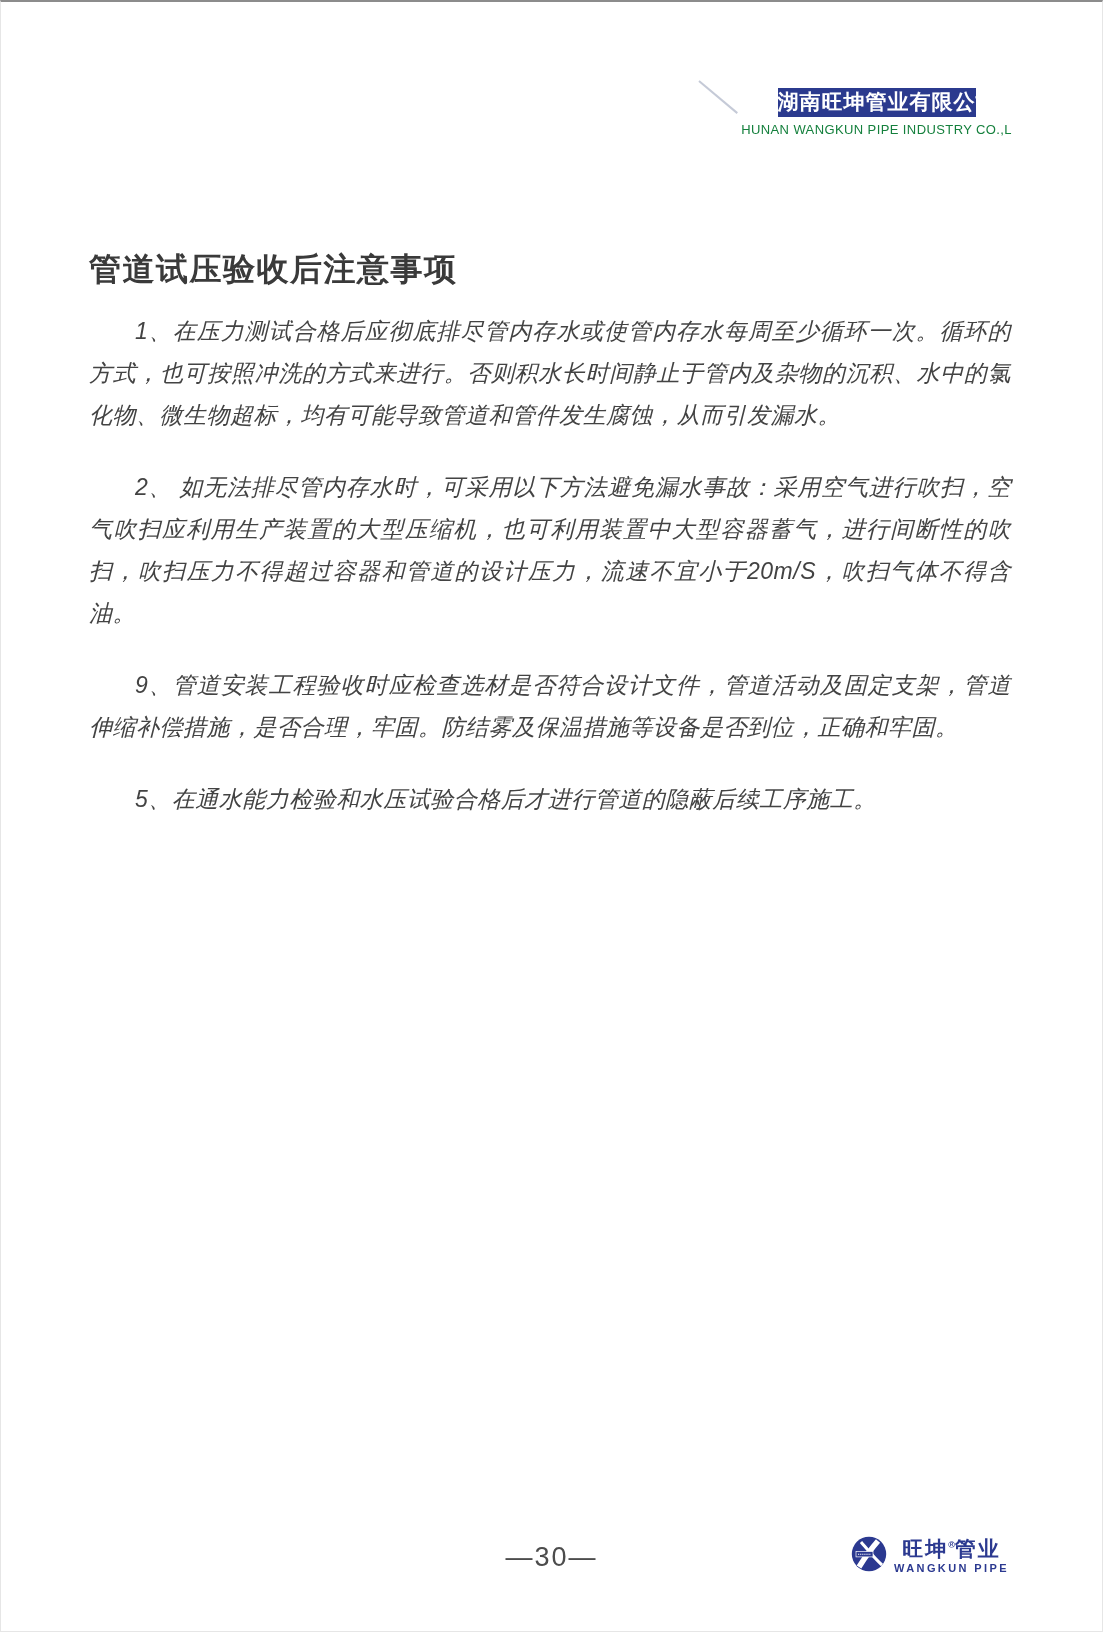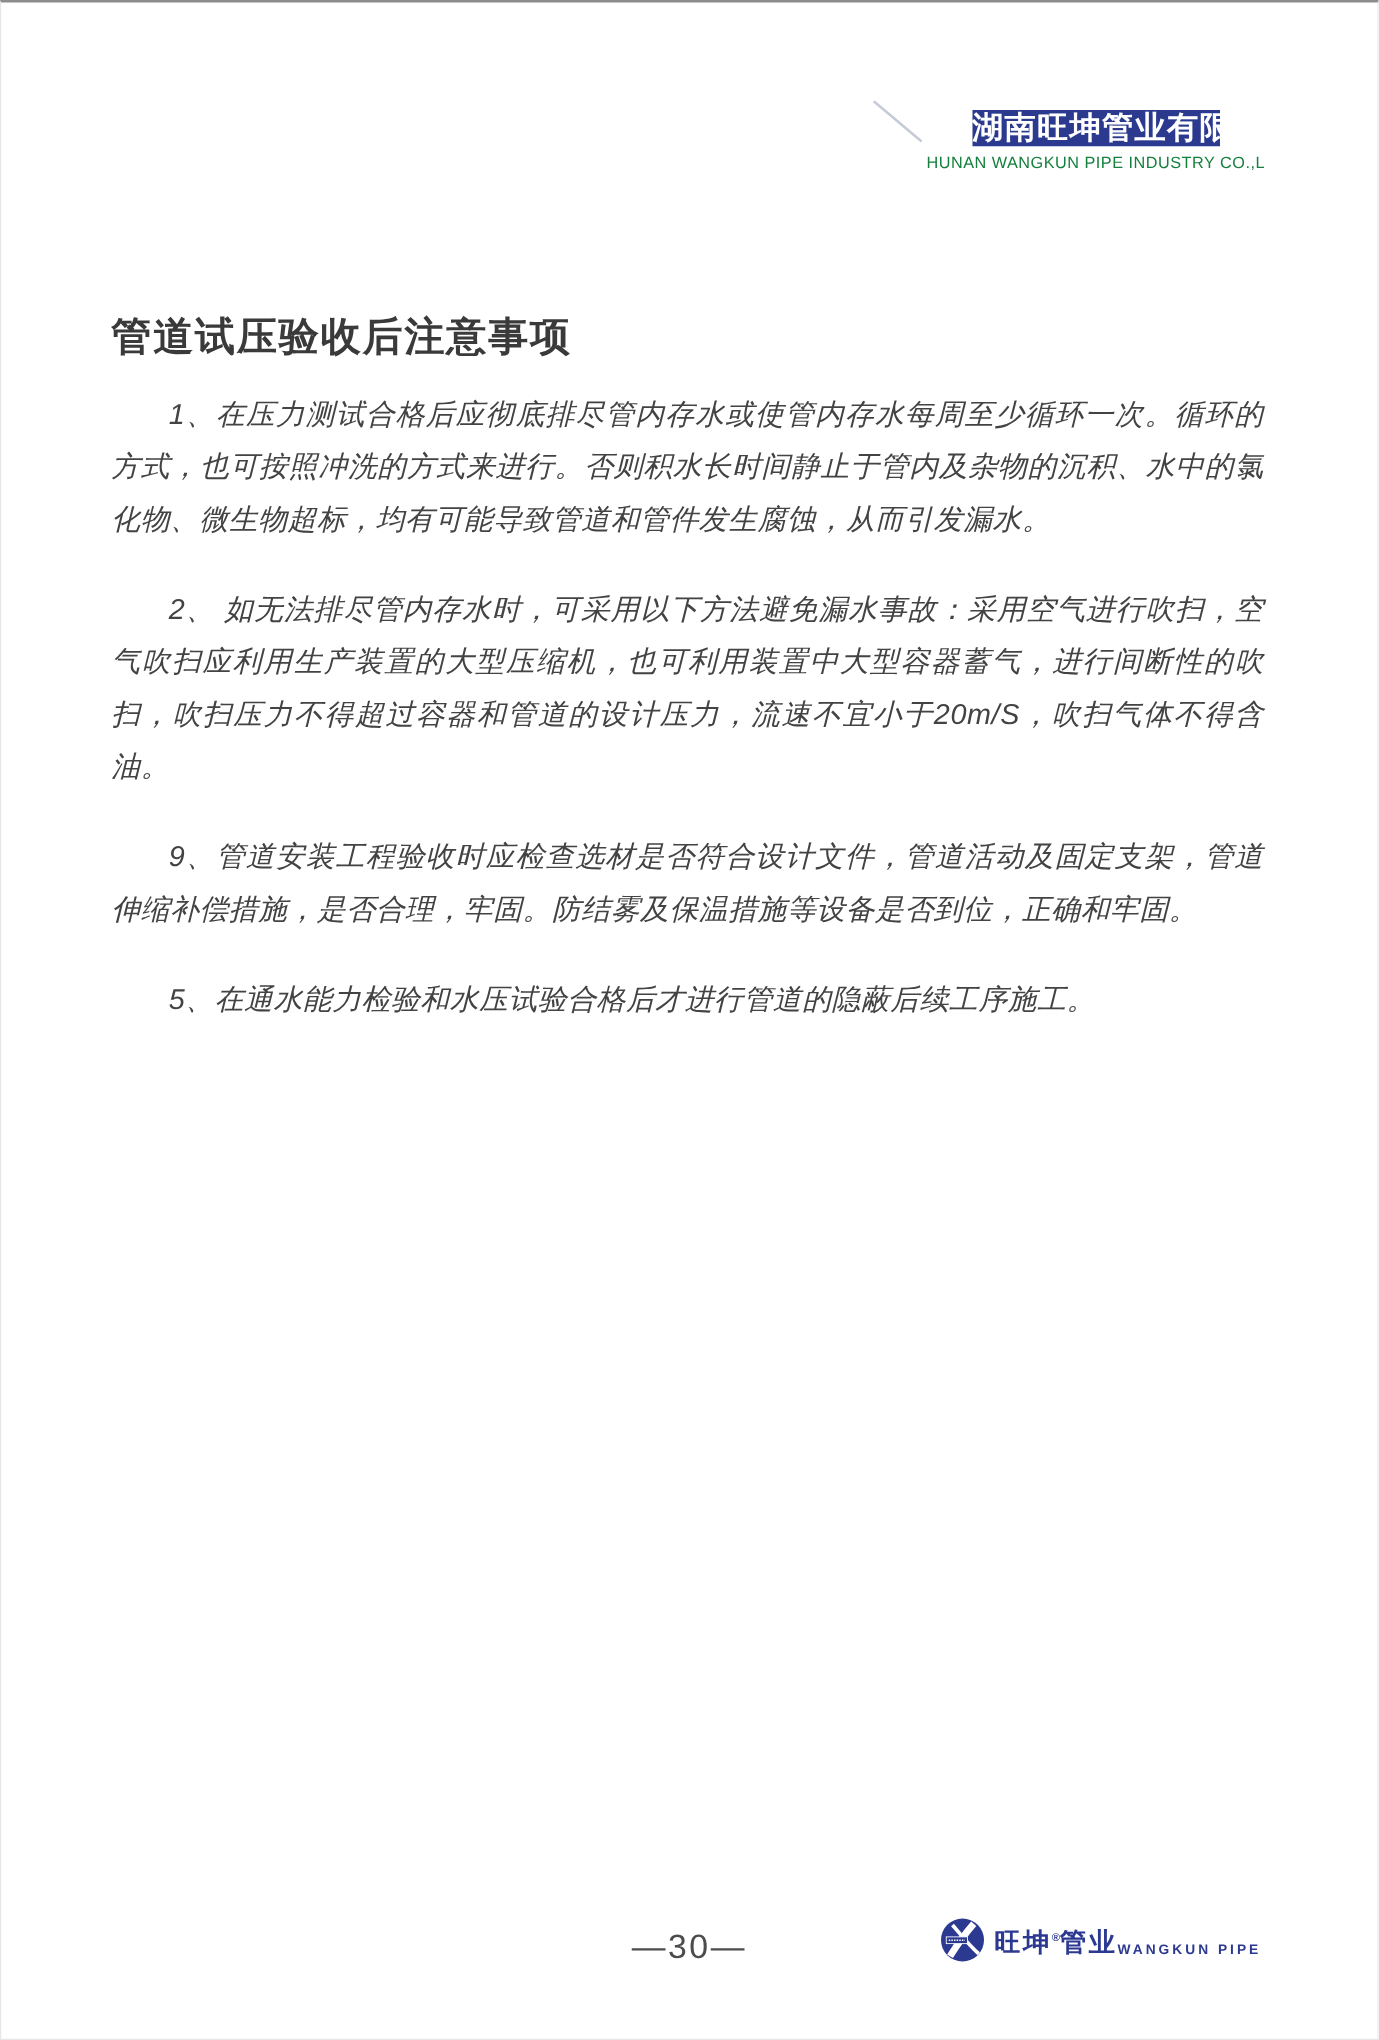--- a/index.html
+++ b/index.html
@@ -40,21 +40,21 @@
     flex-direction: column;
     align-items: center;
   }
   .brand-badge {
     width: 198px;
     box-sizing: border-box;
     background: #2b3a8e;
     color: #ffffff;
     font-family: "Liberation Serif", "DejaVu Serif", serif;
     font-weight: bold;
-    font-size: 25px;
+    font-size: 21px;
     line-height: 29px;
     height: 29px;
     text-align: center;
     letter-spacing: 1px;
     white-space: nowrap;
   }
   .brand-en {
     margin-top: 5px;
     font-size: 13px;
     color: #15803d;
@@ -103,21 +103,21 @@
   }
   .logo {
     position: absolute;
     right: 93px;
     top: 1532px;
     display: flex;
     align-items: center;
     gap: 7px;
   }
   .emblem { display: block; }
-  .logo-text { display: flex; align-items: flex-end; }
+  .logo-text { display: flex; flex-direction: column; align-items: center; }
   .logo-zh {
     font-size: 21px;
     font-weight: bold;
     color: #2b3990;
     letter-spacing: 2px;
     line-height: 22px;
     white-space: nowrap;
   }
   .logo-zh .reg {
     font-size: 9px;

